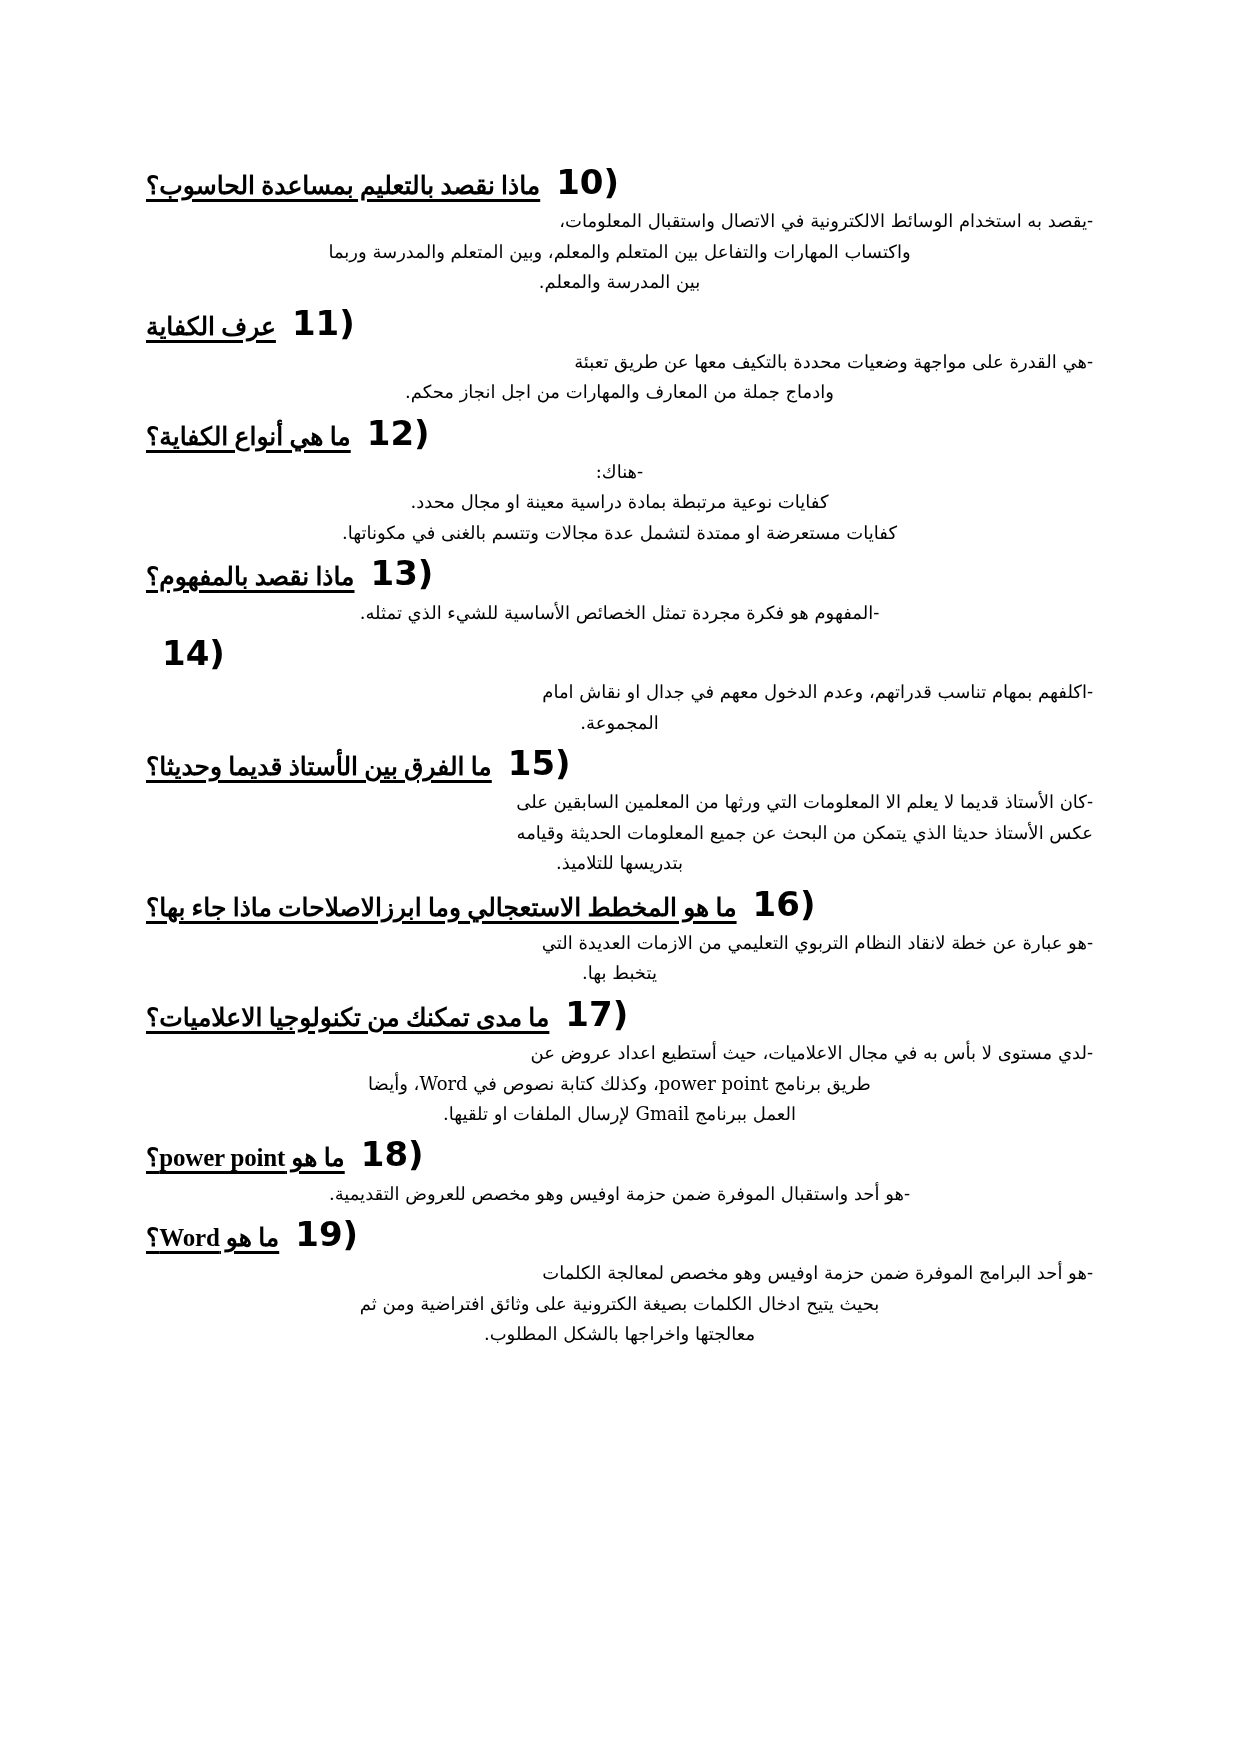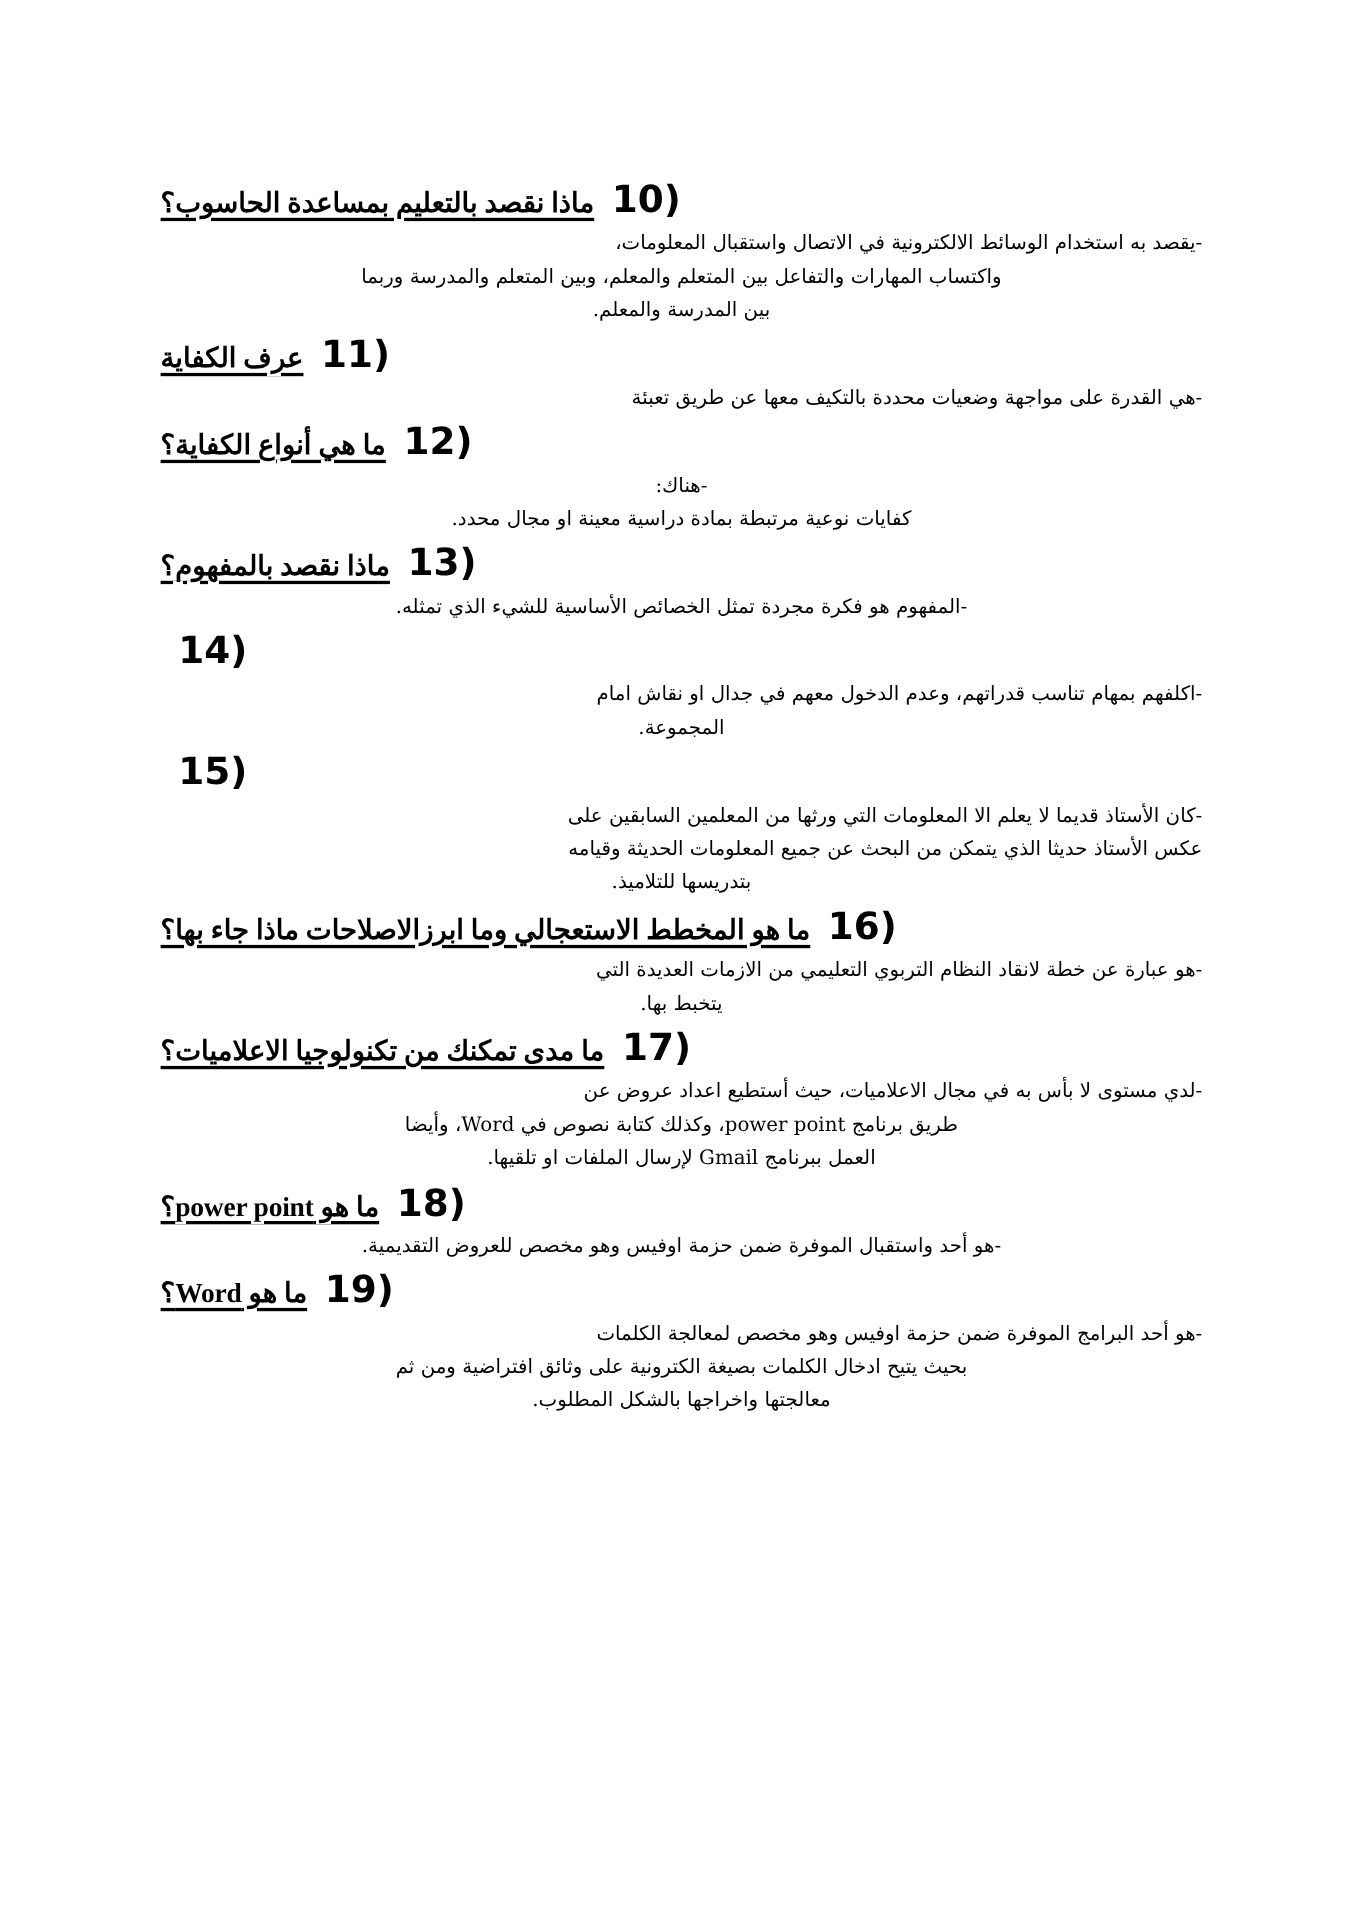--- a/index.html
+++ b/index.html
@@ -90,29 +90,31 @@
       <div class="a-line">واكتساب المهارات والتفاعل بين المتعلم والمعلم، وبين المتعلم والمدرسة وربما</div>
       <div class="a-line">بين المدرسة والمعلم.</div>
     </div>
 
     <div class="qa-block">
       <div class="q-line">
         <span class="q-num">11)</span>
         <span class="q-text">عرف الكفاية</span>
       </div>
       <div class="a-line right">-هي القدرة على مواجهة وضعيات محددة بالتكيف معها عن طريق تعبئة</div>
+      <div class="a-line">وادماج جملة من المعارف والمهارات من اجل انجاز محكم.</div>
     </div>
 
     <div class="qa-block">
       <div class="q-line">
         <span class="q-num">12)</span>
         <span class="q-text">ما هي أنواع الكفاية؟</span>
       </div>
       <div class="a-line">-هناك:</div>
       <div class="a-line">كفايات نوعية مرتبطة بمادة دراسية معينة او مجال محدد.</div>
+      <div class="a-line">كفايات مستعرضة او ممتدة لتشمل عدة مجالات وتتسم بالغنى في مكوناتها.</div>
     </div>
 
     <div class="qa-block">
       <div class="q-line">
         <span class="q-num">13)</span>
         <span class="q-text">ماذا نقصد بالمفهوم؟</span>
       </div>
       <div class="a-line">-المفهوم هو فكرة مجردة تمثل الخصائص الأساسية للشيء الذي تمثله.</div>
     </div>
 
@@ -120,20 +122,21 @@
       <div class="q-line">
         <span class="q-num">14)</span>
       </div>
       <div class="a-line right">-اكلفهم بمهام تناسب قدراتهم، وعدم الدخول معهم في جدال او نقاش امام</div>
       <div class="a-line">المجموعة.</div>
     </div>
 
     <div class="qa-block">
       <div class="q-line">
         <span class="q-num">15)</span>
+        <span class="q-text">ما الفرق بين الأستاذ قديما وحديثا؟</span>
       </div>
       <div class="a-line right">-كان الأستاذ قديما لا يعلم الا المعلومات التي ورثها من المعلمين السابقين على</div>
       <div class="a-line right">عكس الأستاذ حديثا الذي يتمكن من البحث عن جميع المعلومات الحديثة وقيامه</div>
       <div class="a-line">بتدريسها للتلاميذ.</div>
     </div>
 
     <div class="qa-block">
       <div class="q-line">
         <span class="q-num">16)</span>
         <span class="q-text">ما هو المخطط الاستعجالي وما ابرزالاصلاحات ماذا جاء بها؟</span>

